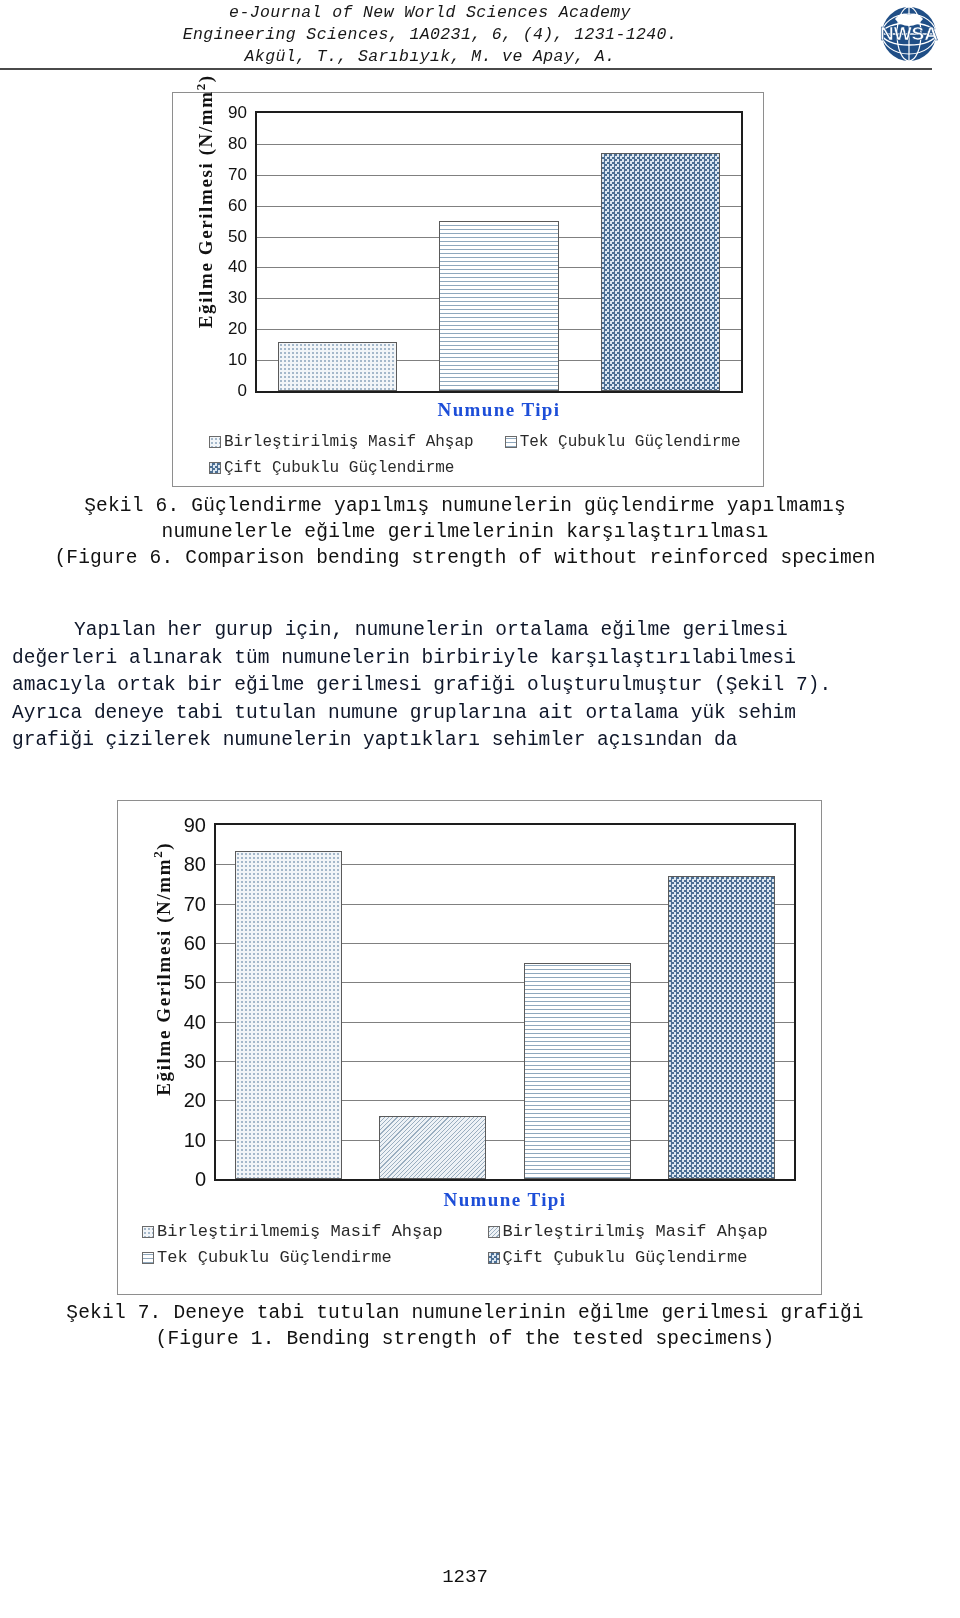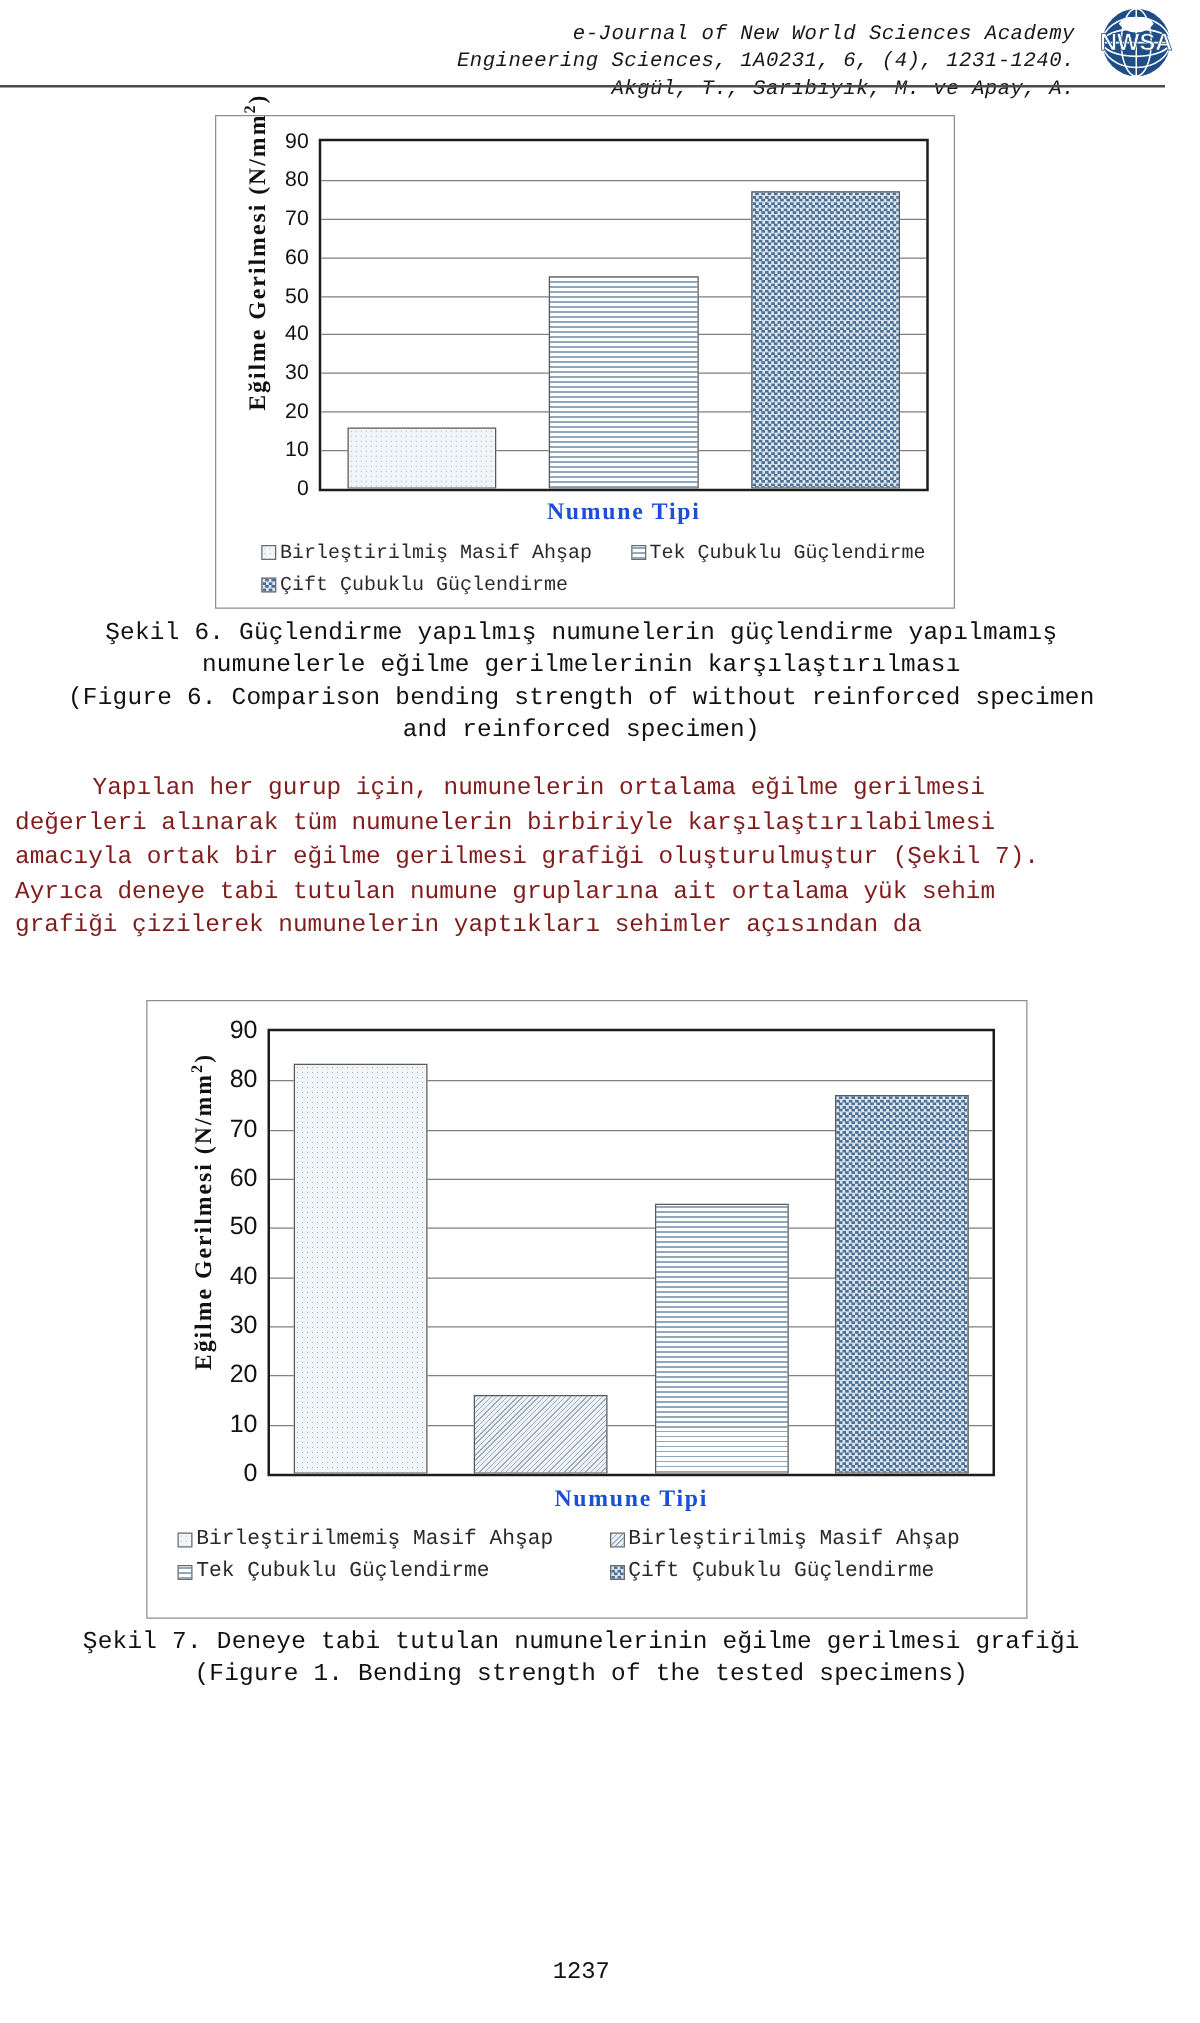--- a/index.html
+++ b/index.html
@@ -20,27 +20,26 @@
   .page-header {
     position: absolute;
     left: 0; top: 0;
     width: 960px;
     height: 72px;
   }
   .header-lines {
     position: absolute;
     left: 0; top: 2px;
     width: 860px;
-    text-align: right;
+    text-align: center;
     font-style: italic;
     font-size: 16.5px;
     line-height: 22px;
     letter-spacing: 0.4px;
     color: #171717;
-    margin-top: 14px;
   }
   .header-rule {
     position: absolute;
     left: 0; top: 68px;
     width: 932px;
     height: 0;
     border-top: 2px solid #4a4a4a;
   }
   .nwsa-logo {
     position: absolute;
@@ -159,21 +158,21 @@
     line-height: 26px;
     letter-spacing: 0.2px;
     color: #111;
   }
   .body-para {
     position: absolute;
     text-align: justify;
     text-align-last: left;
     font-size: 19.5px;
     line-height: 27.5px;
-    color: #7f1d1d;
+    color: #0f172a;
   }
   .body-para .indent { display: inline-block; width: 62px; }
 
   .page-number {
     position: absolute;
     left: 0; top: 1566px;
     width: 930px;
     text-align: center;
     font-size: 19px;
     color: #111;
@@ -261,21 +260,20 @@
         </div>
         <div class="legend-item" style="width: 265px;"></div>
       </div>
     </div>
 </div>
 
 <div class="caption" style="left:0px; top:493px; width:930px;">
   <div>Şekil 6. Güçlendirme yapılmış numunelerin güçlendirme yapılmamış</div>
   <div>numunelerle eğilme gerilmelerinin karşılaştırılması</div>
   <div>(Figure 6. Comparison bending strength of without reinforced specimen</div>
-  <div>and reinforced specimen)</div>
 </div>
 
 <div class="body-para" style="left:12px; top:617px; width:918px;">
   <div style="display:flex; justify-content:space-between;">
     <span class="indent"></span>
     <span style="flex:1;">Yapılan her gurup için, numunelerin ortalama eğilme gerilmesi</span>
   </div>
   <div>değerleri alınarak tüm numunelerin birbiriyle karşılaştırılabilmesi</div>
   <div>amacıyla ortak bir eğilme gerilmesi grafiği oluşturulmuştur (Şekil 7).</div>
   <div>Ayrıca deneye tabi tutulan numune gruplarına ait ortalama yük sehim</div>

